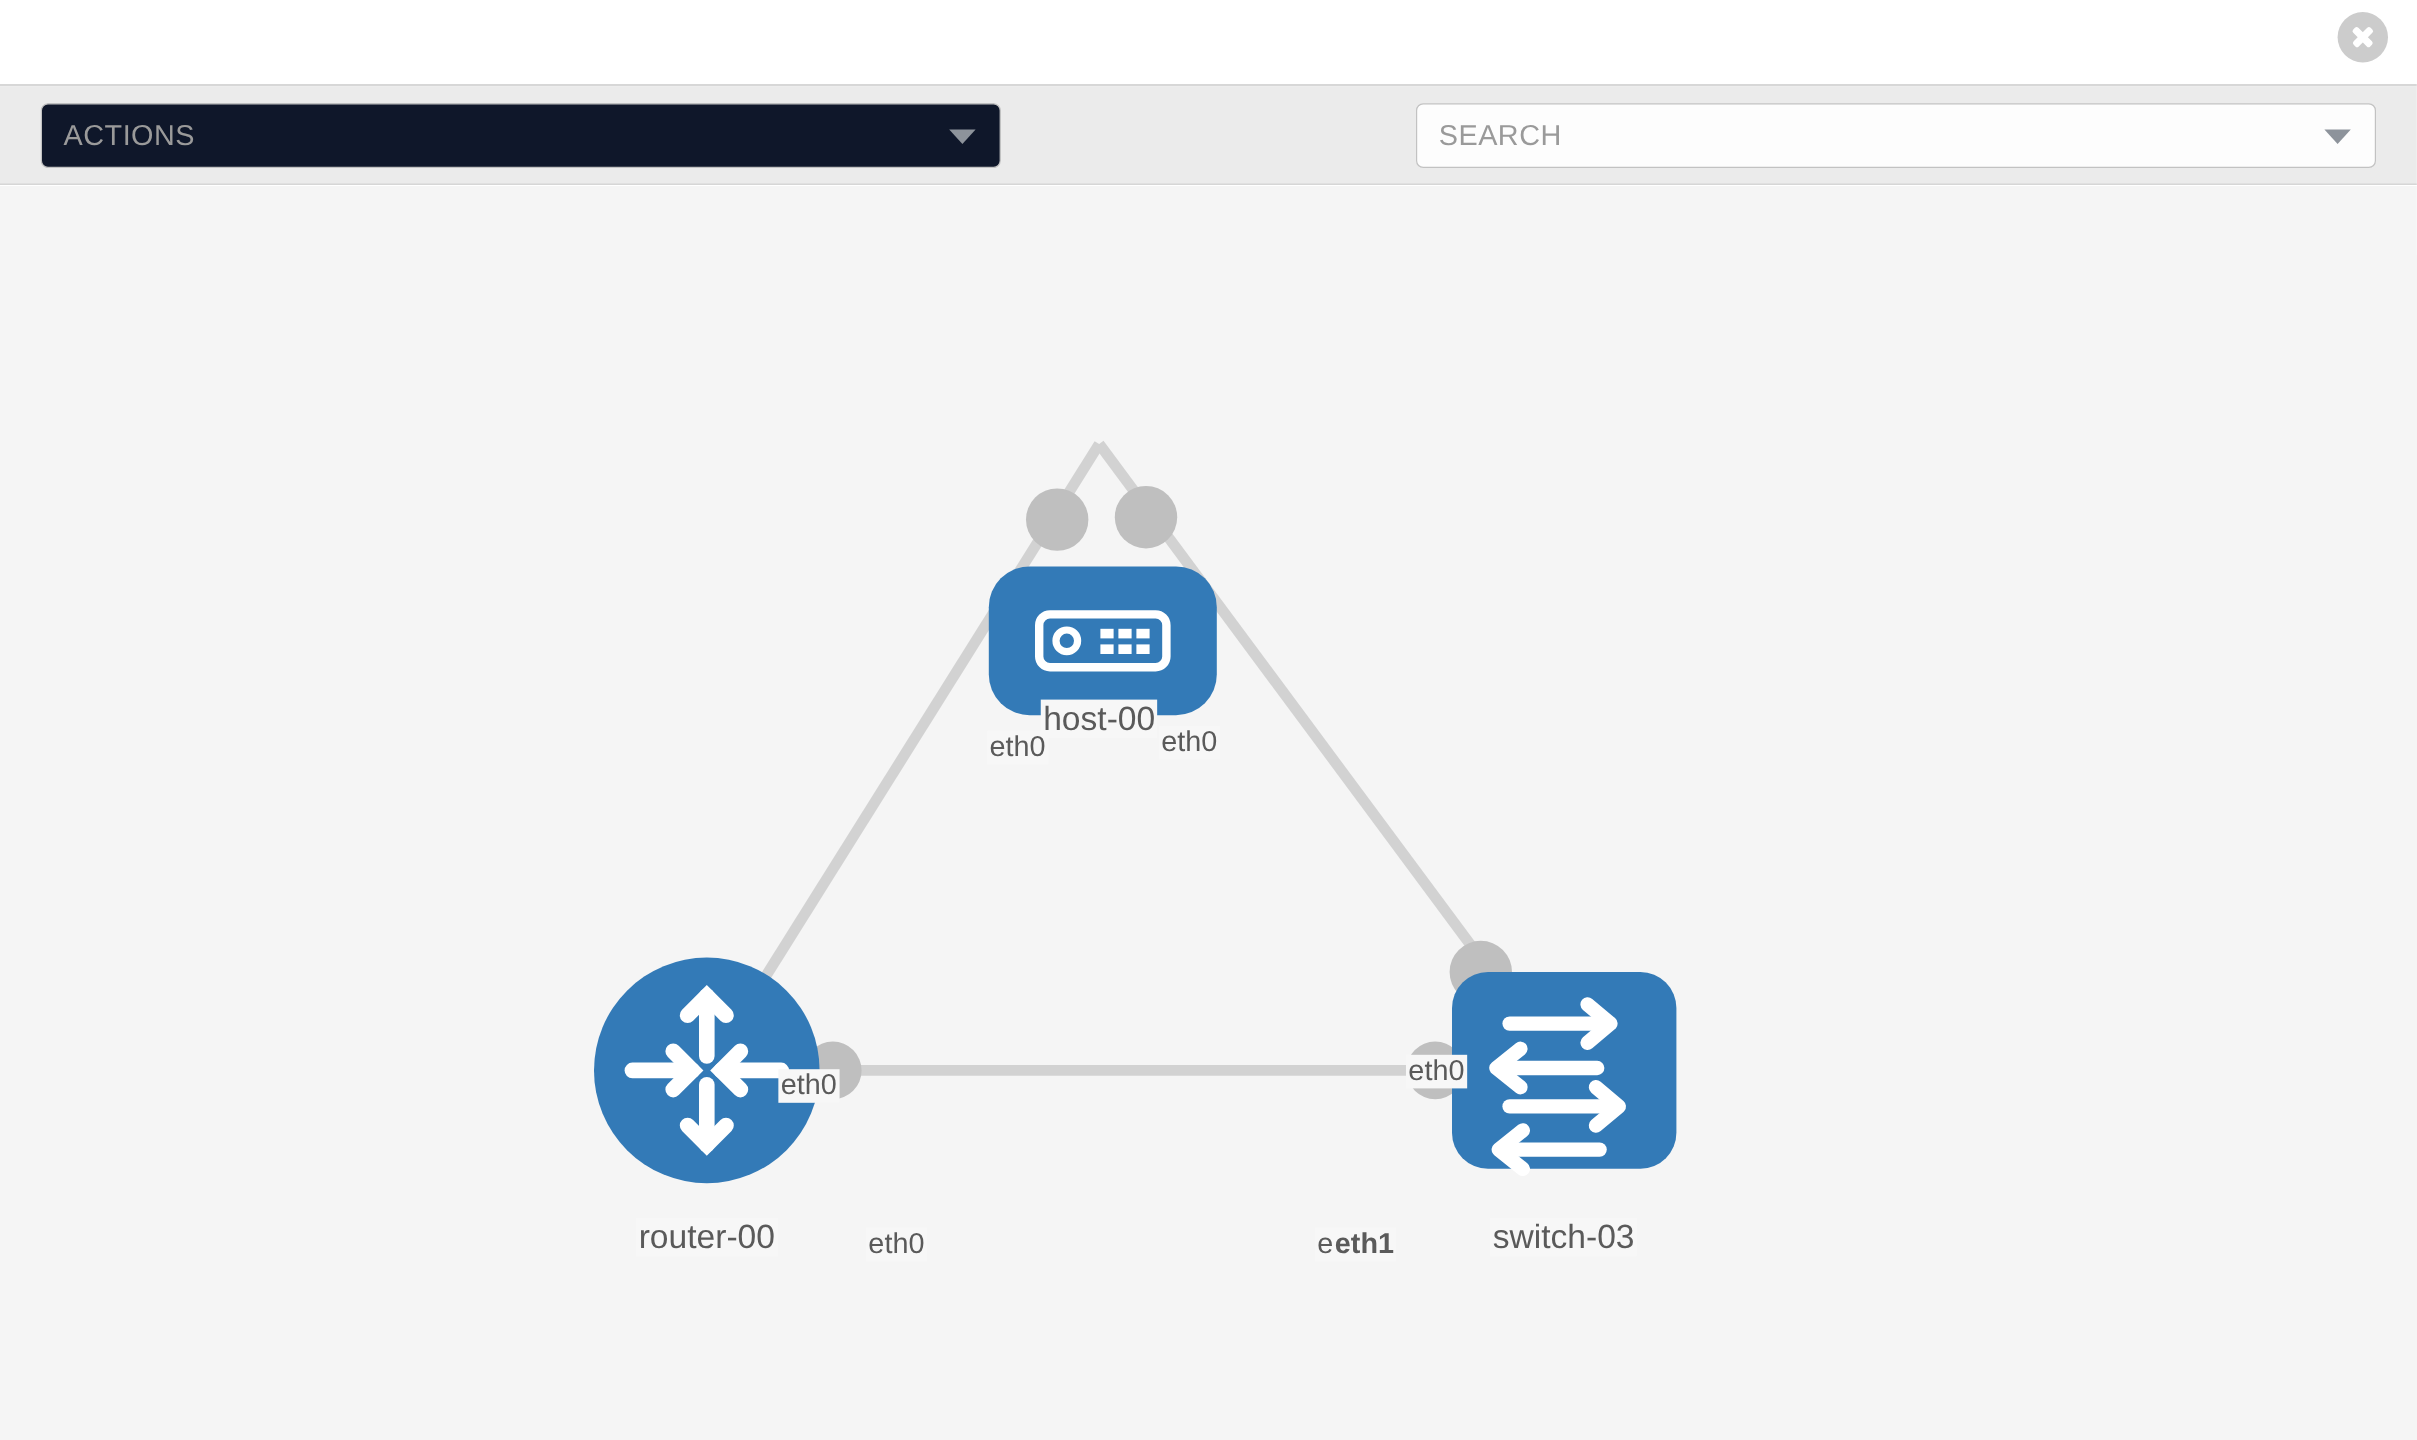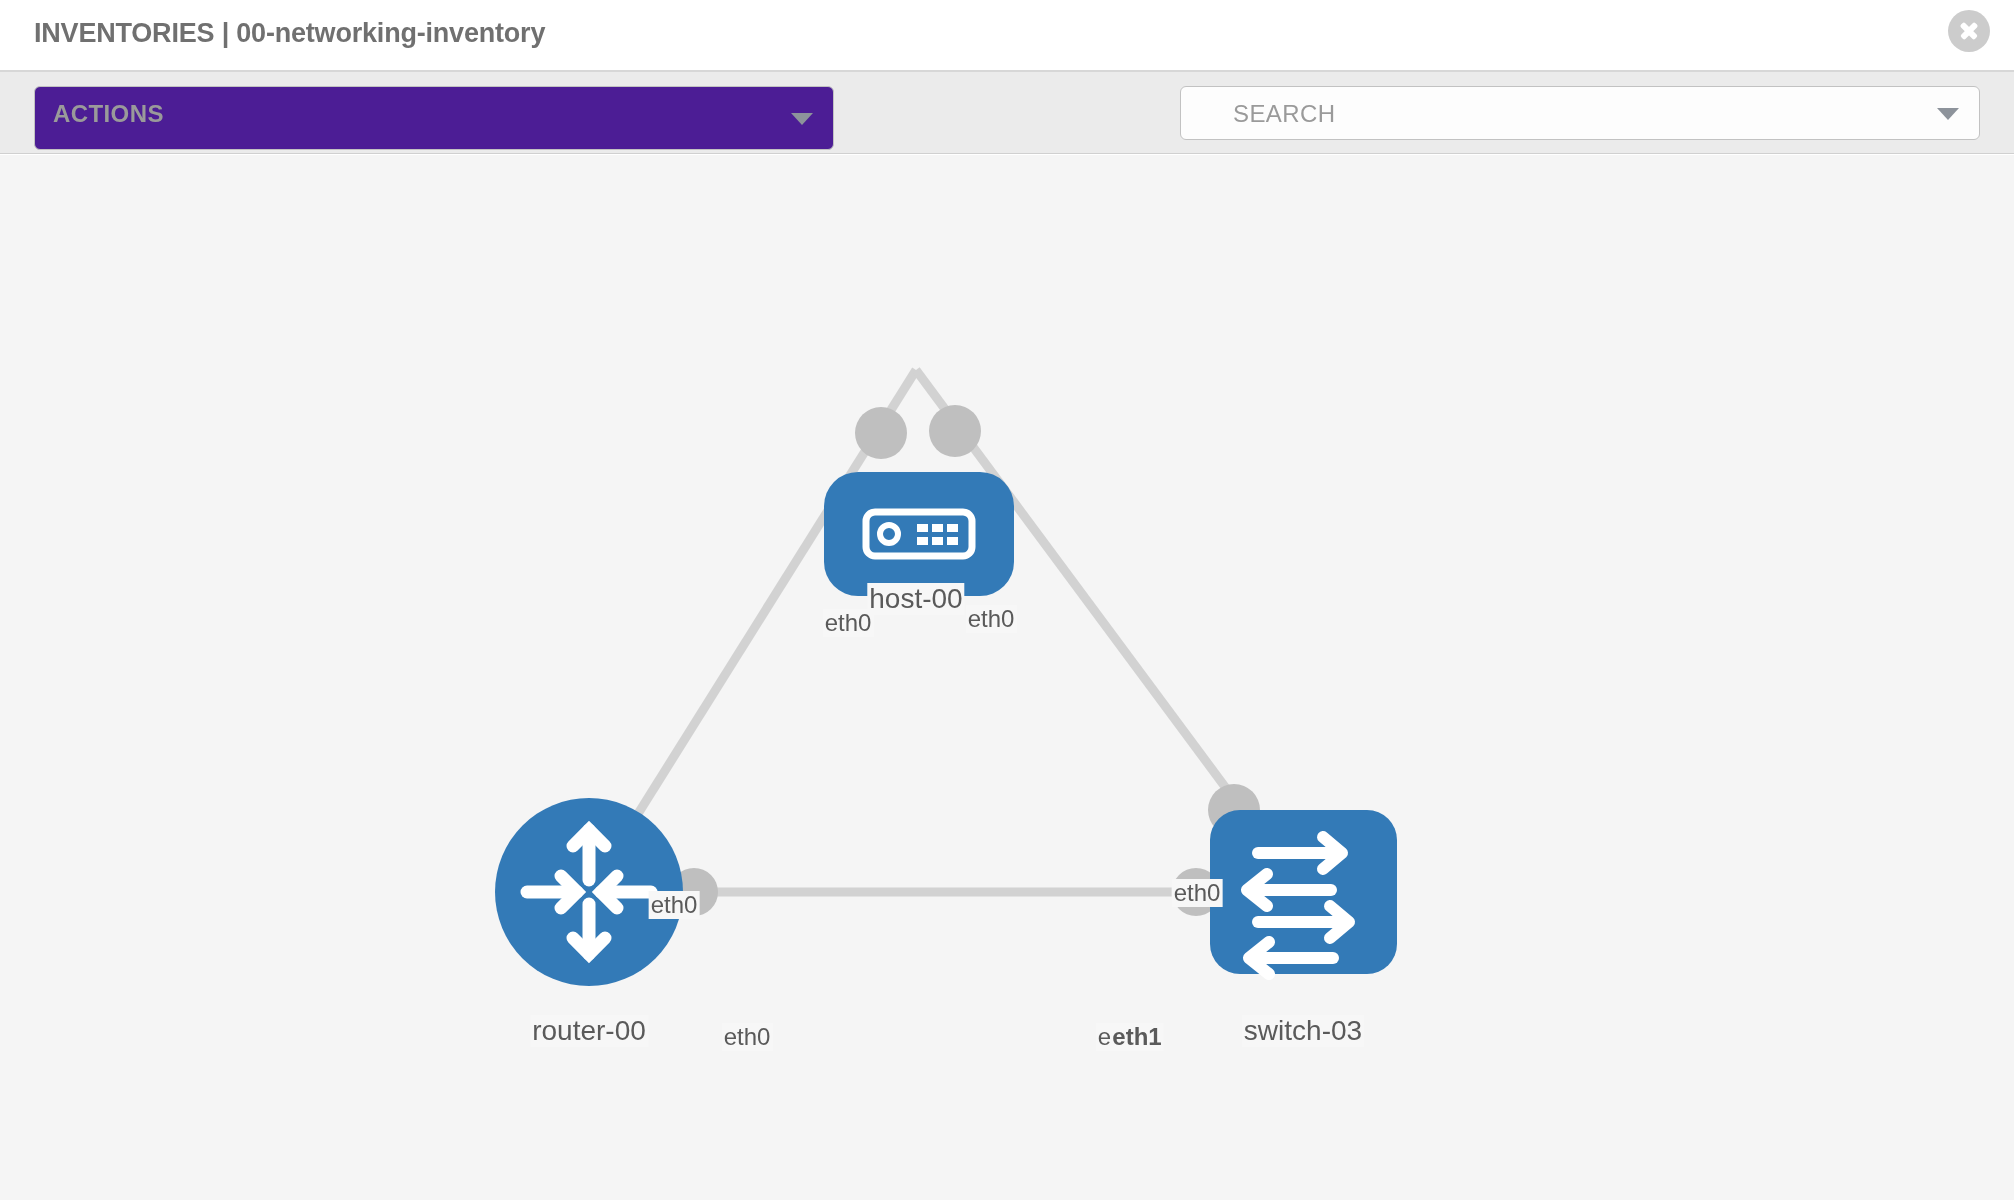--- a/index.html
+++ b/index.html
@@ -69,27 +69,26 @@
     height: 82px;
     background: #ebebeb;
     border-bottom: 1px solid #d0d0d0;
     box-sizing: border-box;
   }
   .actions-select {
     position: absolute;
     left: 34px;
     top: 14px;
     width: 800px;
-    height: 64px;
-    background: #4c1d95;
+    height: 54px;
+    background: #0f172a;
     border: 1px solid #c2c2c2;
     border-radius: 6px;
     box-sizing: border-box;
     cursor: pointer;
-    font-weight: bold;
   }
   .actions-select .label {
     position: absolute;
     left: 18px;
     top: 13px;
     font-size: 24px;
     color: #9a9a9a;
     letter-spacing: 0.4px;
   }
   .caret {
@@ -124,21 +123,20 @@
     box-sizing: border-box;
     cursor: text;
   }
   .search-select .label {
     position: absolute;
     left: 18px;
     top: 13px;
     font-size: 24px;
     color: #9a9a9a;
     letter-spacing: 0.4px;
-    margin-left: 34px;
   }
 
   
   .canvas {
     position: absolute;
     left: 0; top: 155px;
     width: 2014px;
     height: 1045px;
     background: #f5f5f5;
     overflow: hidden;
@@ -167,21 +165,20 @@
     background: #f7f7f7;
     white-space: nowrap;
     transform: translate(-50%, -50%);
     padding: 0 2px;
   }
 </style>
 </head>
 <body>
 
 <div class="header">
-  <div class="header-title">INVENTORIES | 00-networking-inventory</div>
   <div class="close-btn"></div>
 </div>
 
 <div class="toolbar">
 
   <div class="actions-select">
     <span class="label">ACTIONS</span>
     <span class="caret"></span>
   </div>
 

